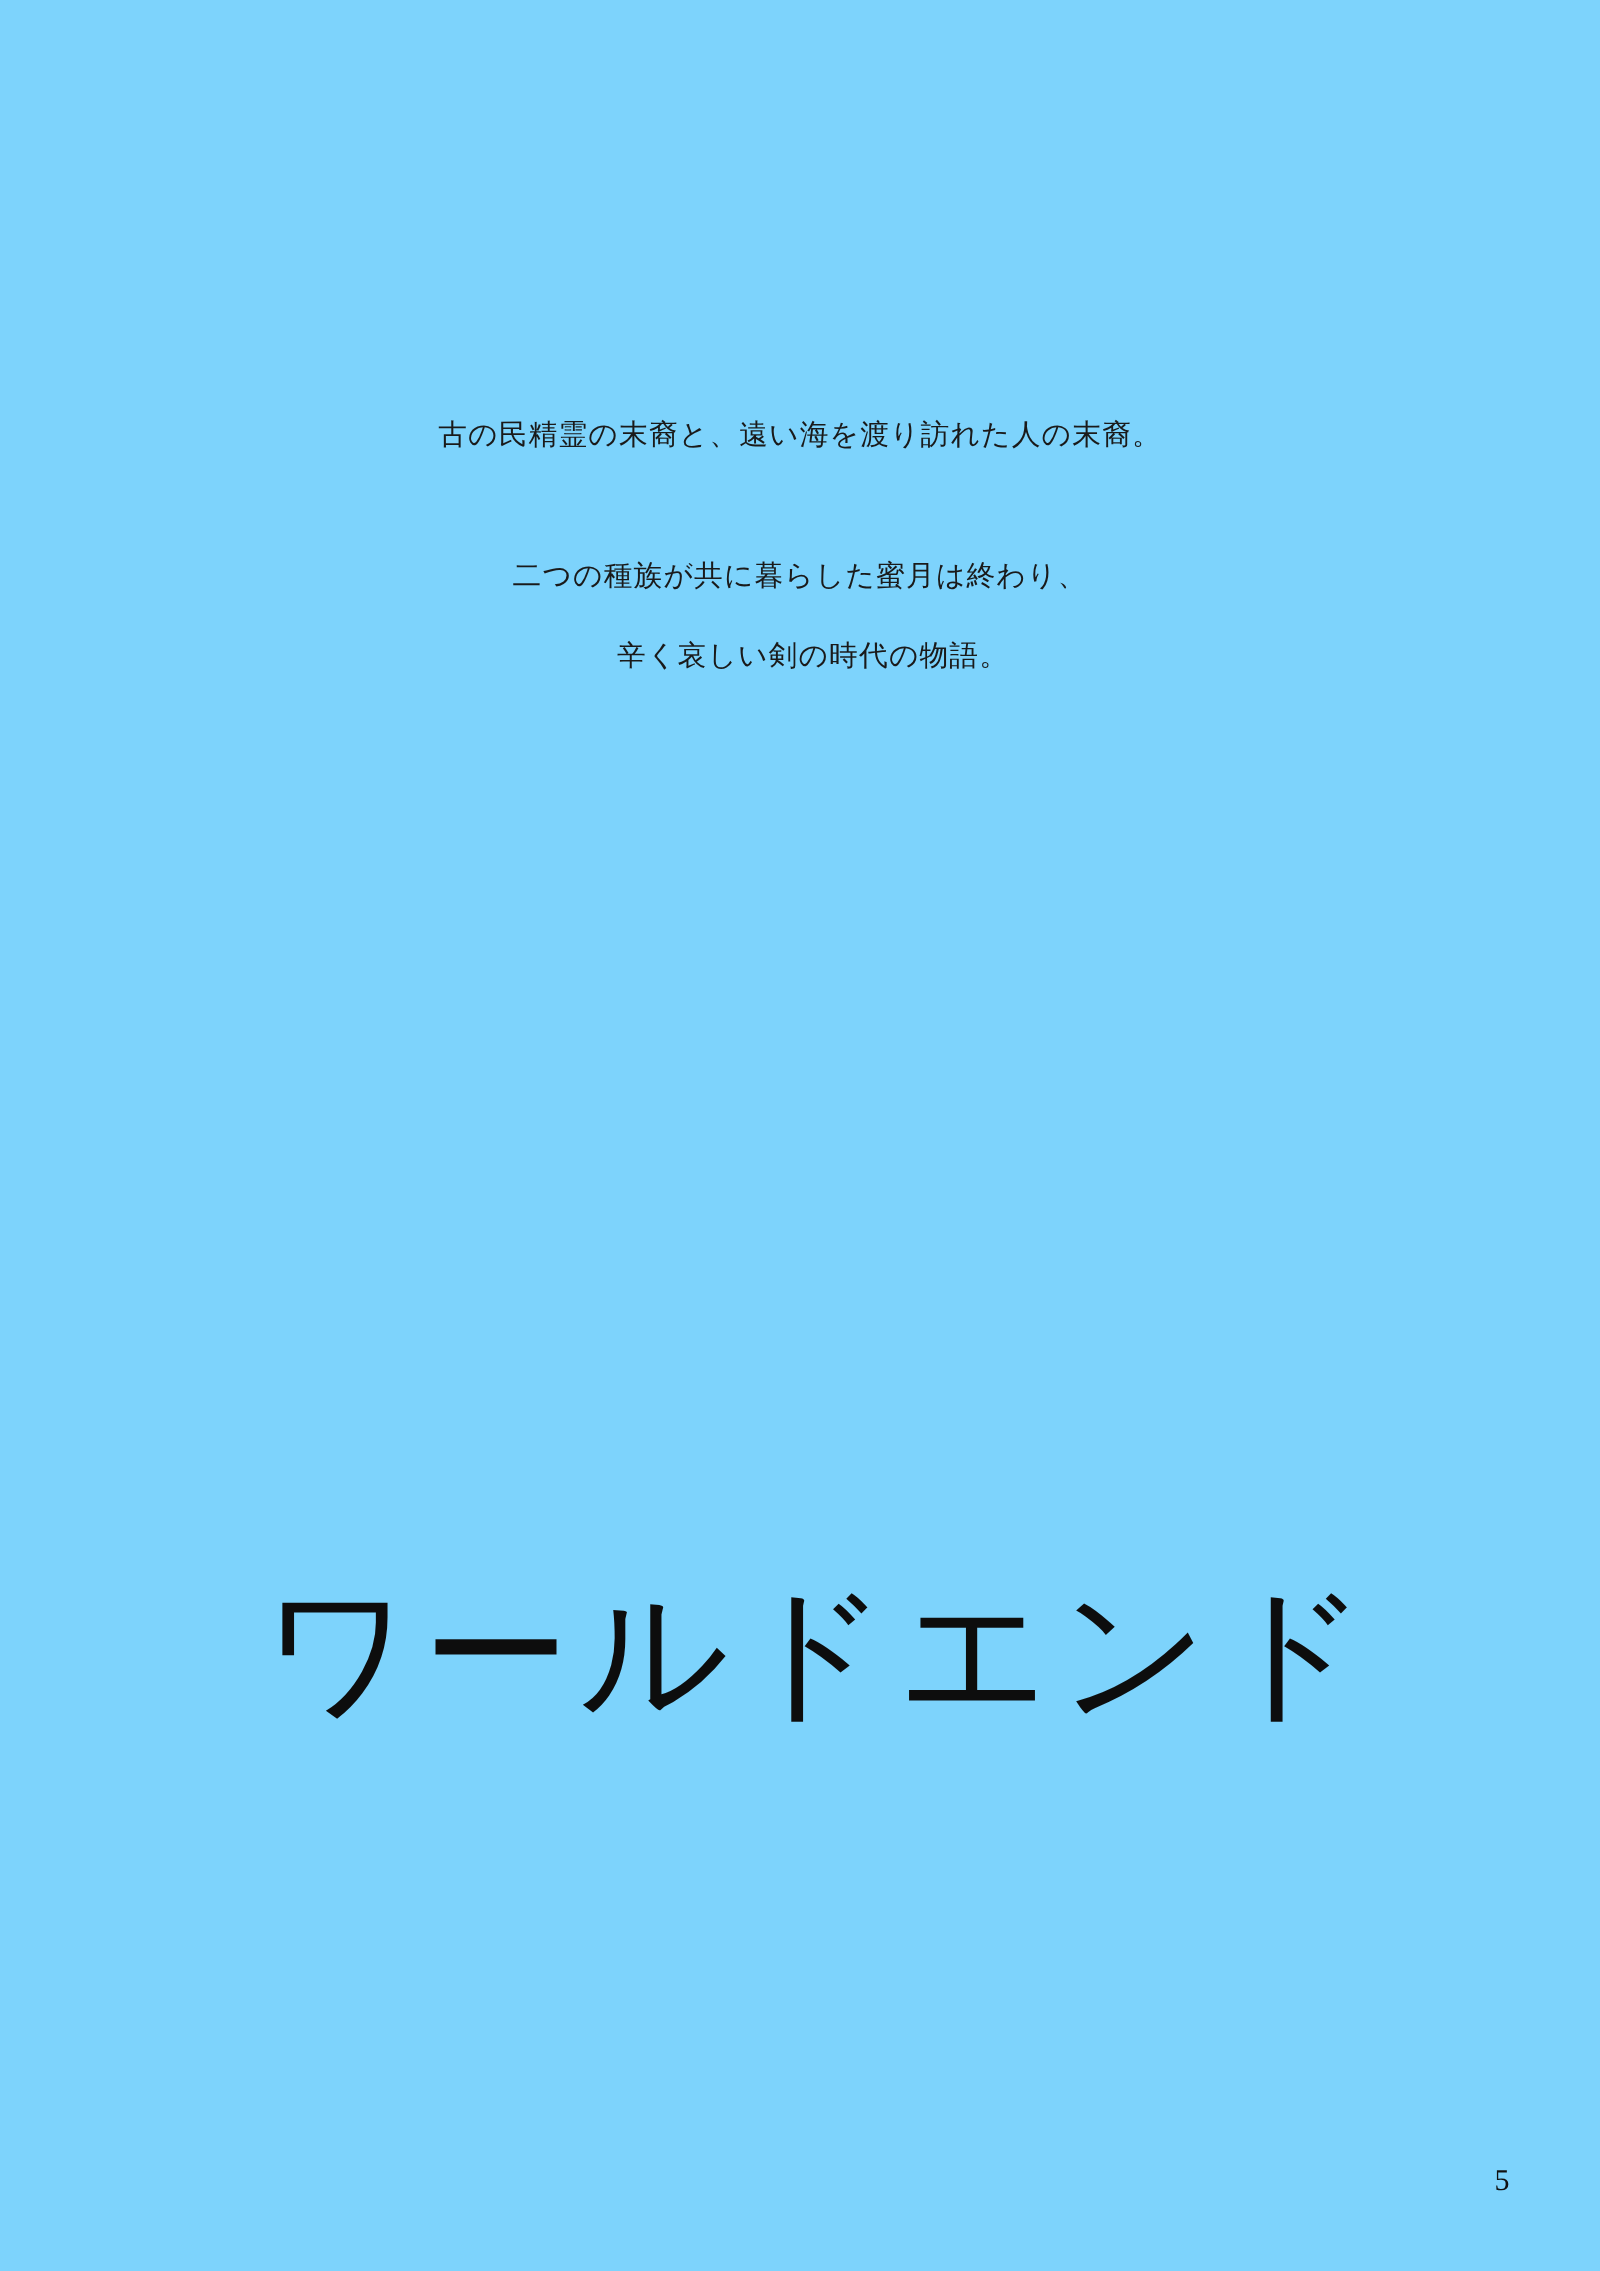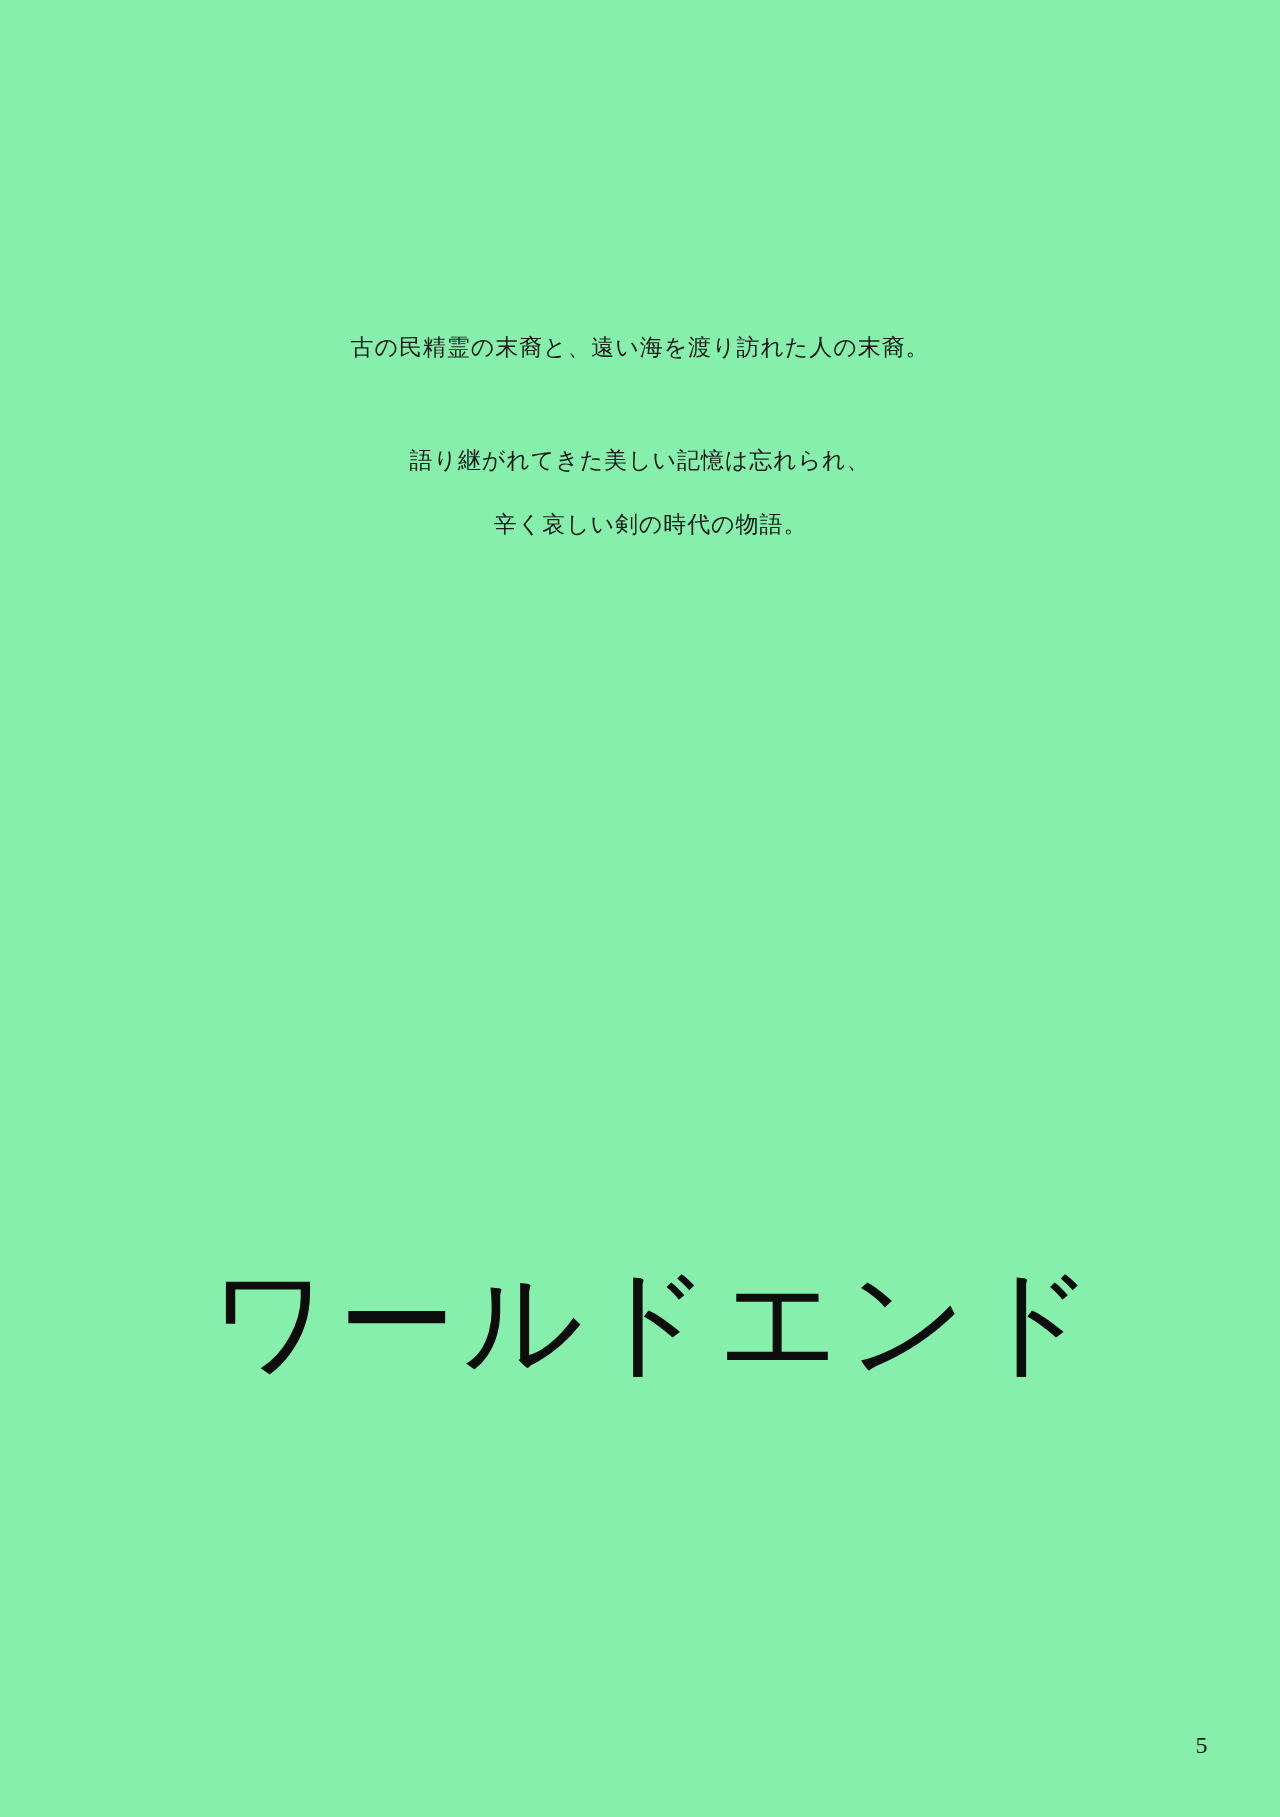--- a/index.html
+++ b/index.html
@@ -13,21 +13,21 @@
     height: 1817px;
     position: relative;
     font-family: "Liberation Serif", "DejaVu Serif", serif;
     color: #111111;
     overflow: hidden;
   }
 
   .page {
     position: absolute;
     inset: 0;
-    background: #86efac;
+    background: #7dd3fc;
   }
 
   
   .epigraph {
     position: absolute;
     left: 0;
     right: 0;
     top: 330px;
     text-align: center;
   }
@@ -90,21 +90,21 @@
 </style>
 </head>
 <body>
 
 <div class="page">
 
   <div class="epigraph">
     <p class="epigraph-lead">古の民精霊の末裔と、遠い海を渡り訪れた人の末裔。</p>
 
     <div class="epigraph-body">
-      <p class="epigraph-line">語り継がれてきた美しい記憶は忘れられ、</p>
+      <p class="epigraph-line">二つの種族が共に暮らした蜜月は終わり、</p>
       <p class="epigraph-line">辛く哀しい剣の時代の物語。</p>
     </div>
   </div>
 
   <div class="title-wrap">
     <h1 class="big-title">ワールドエンド</h1>
   </div>
 
   <div class="page-number">5</div>
 

